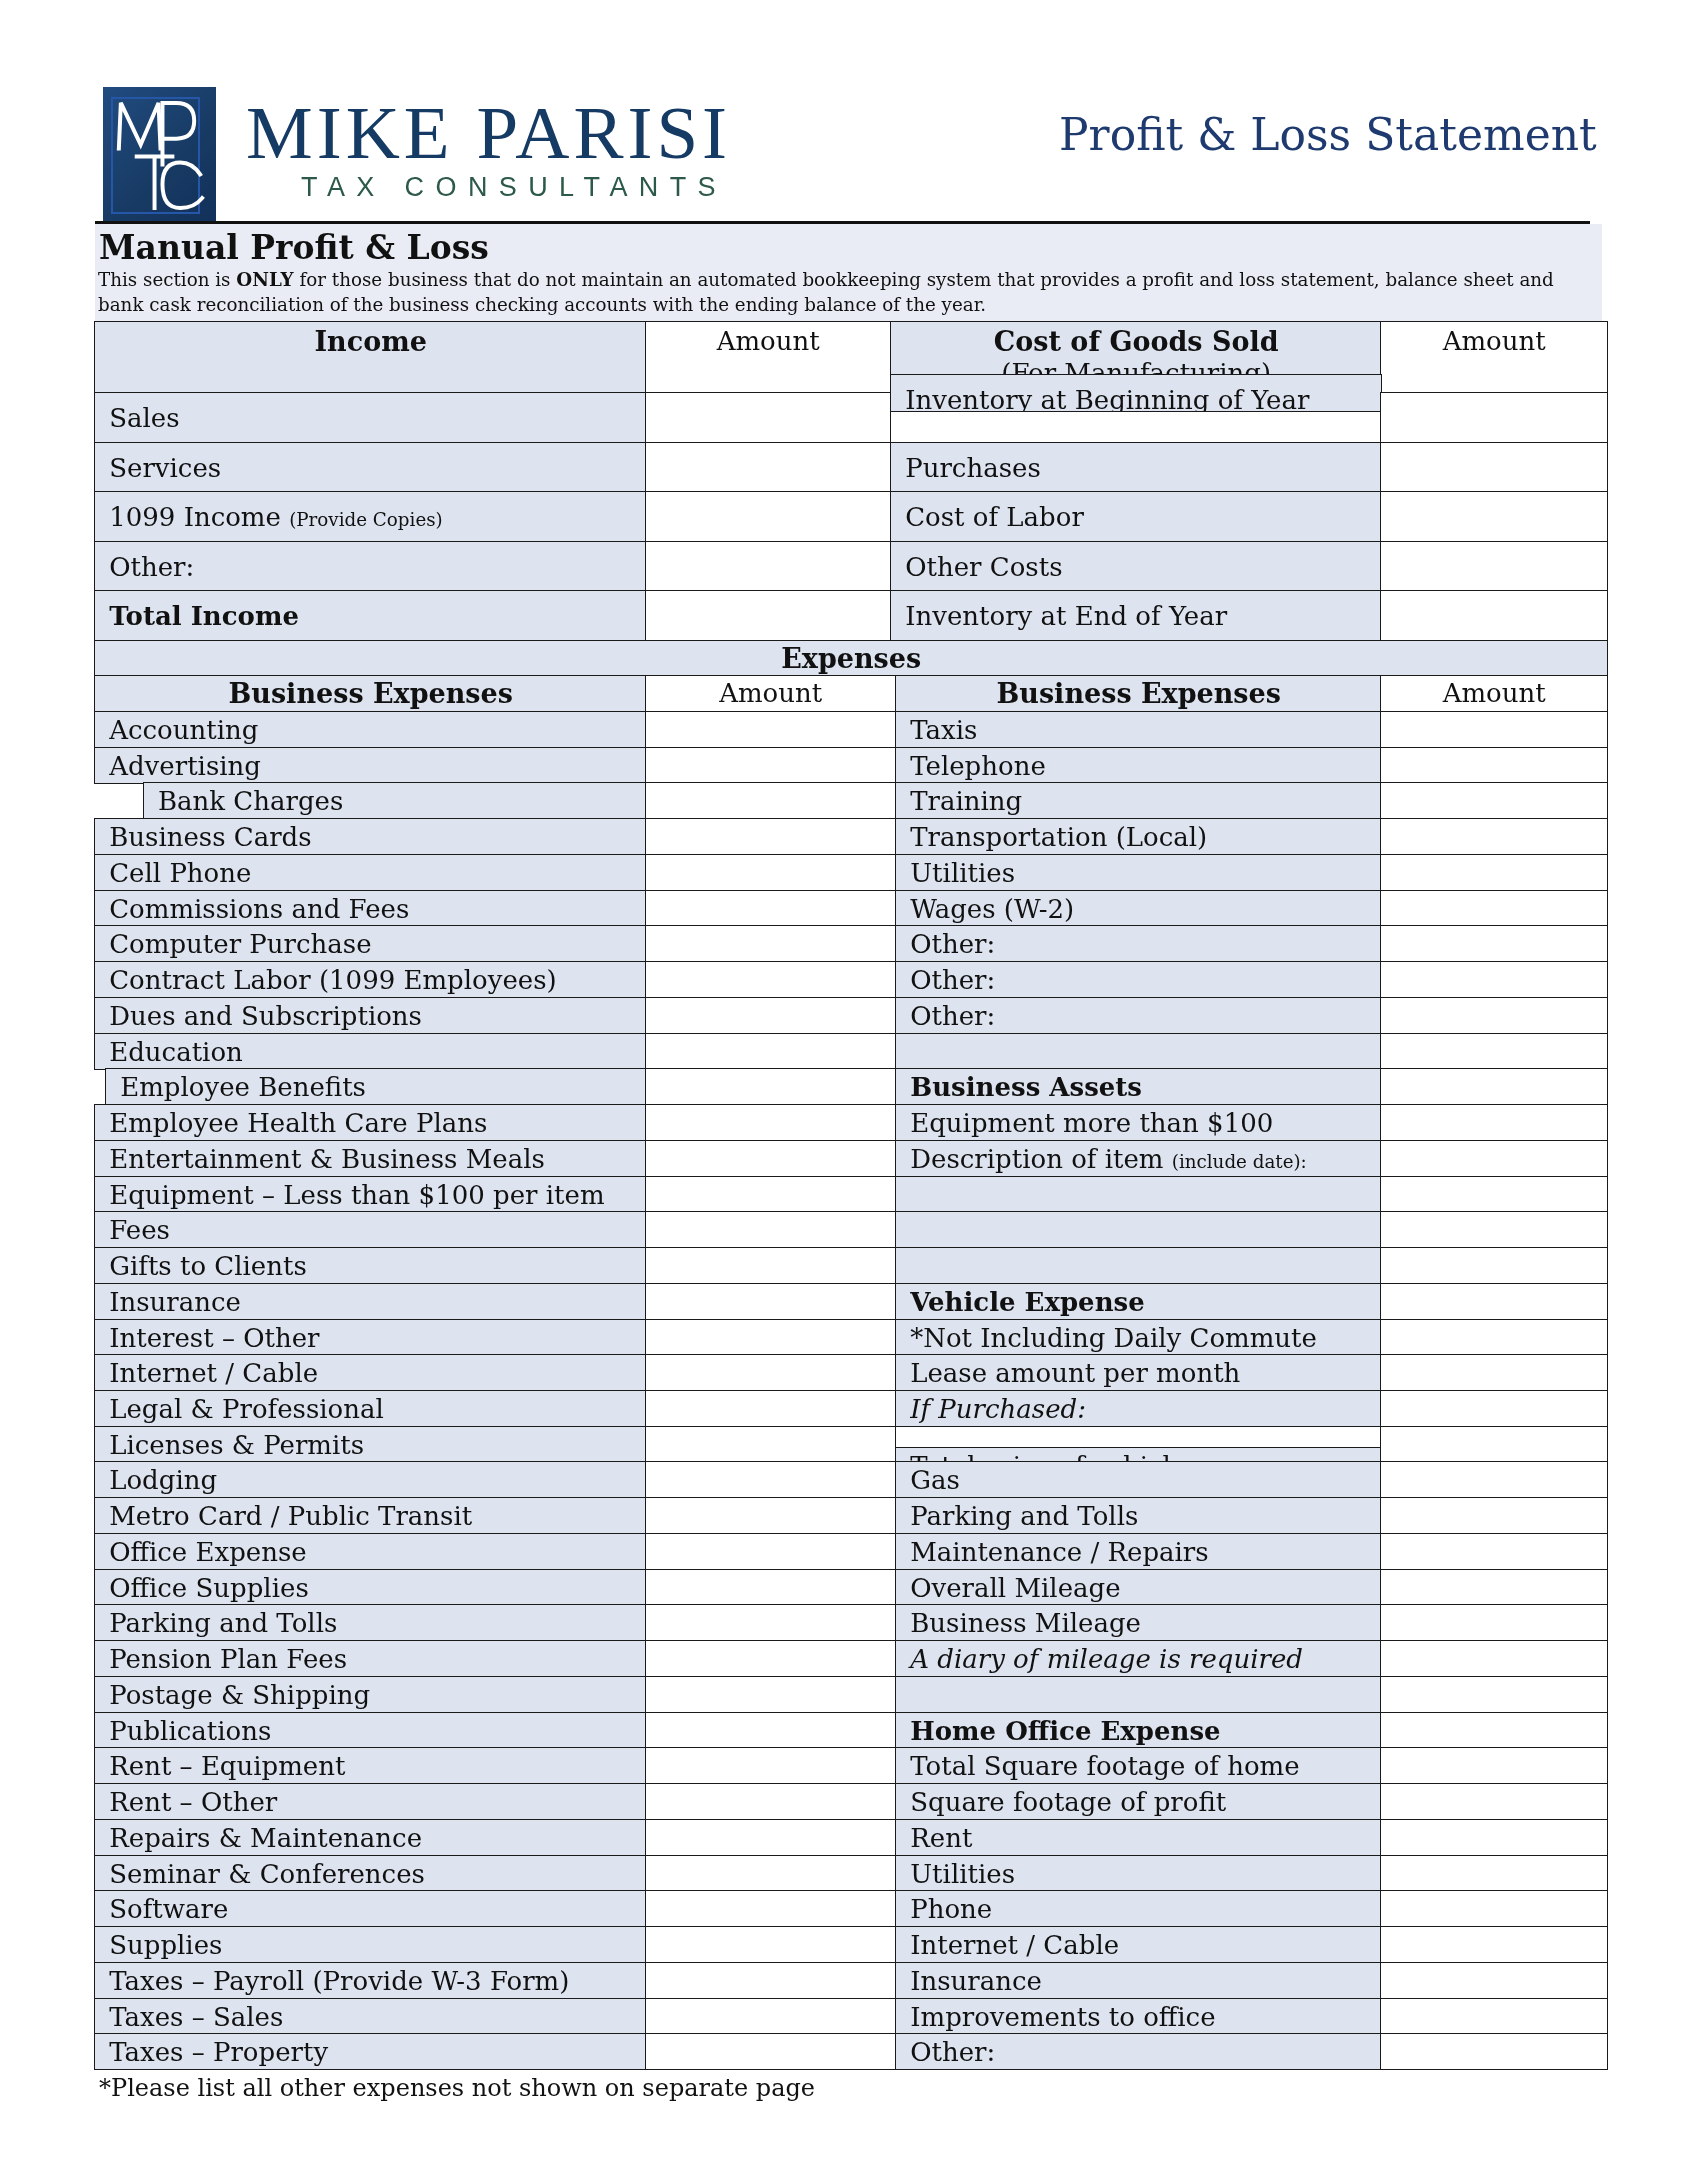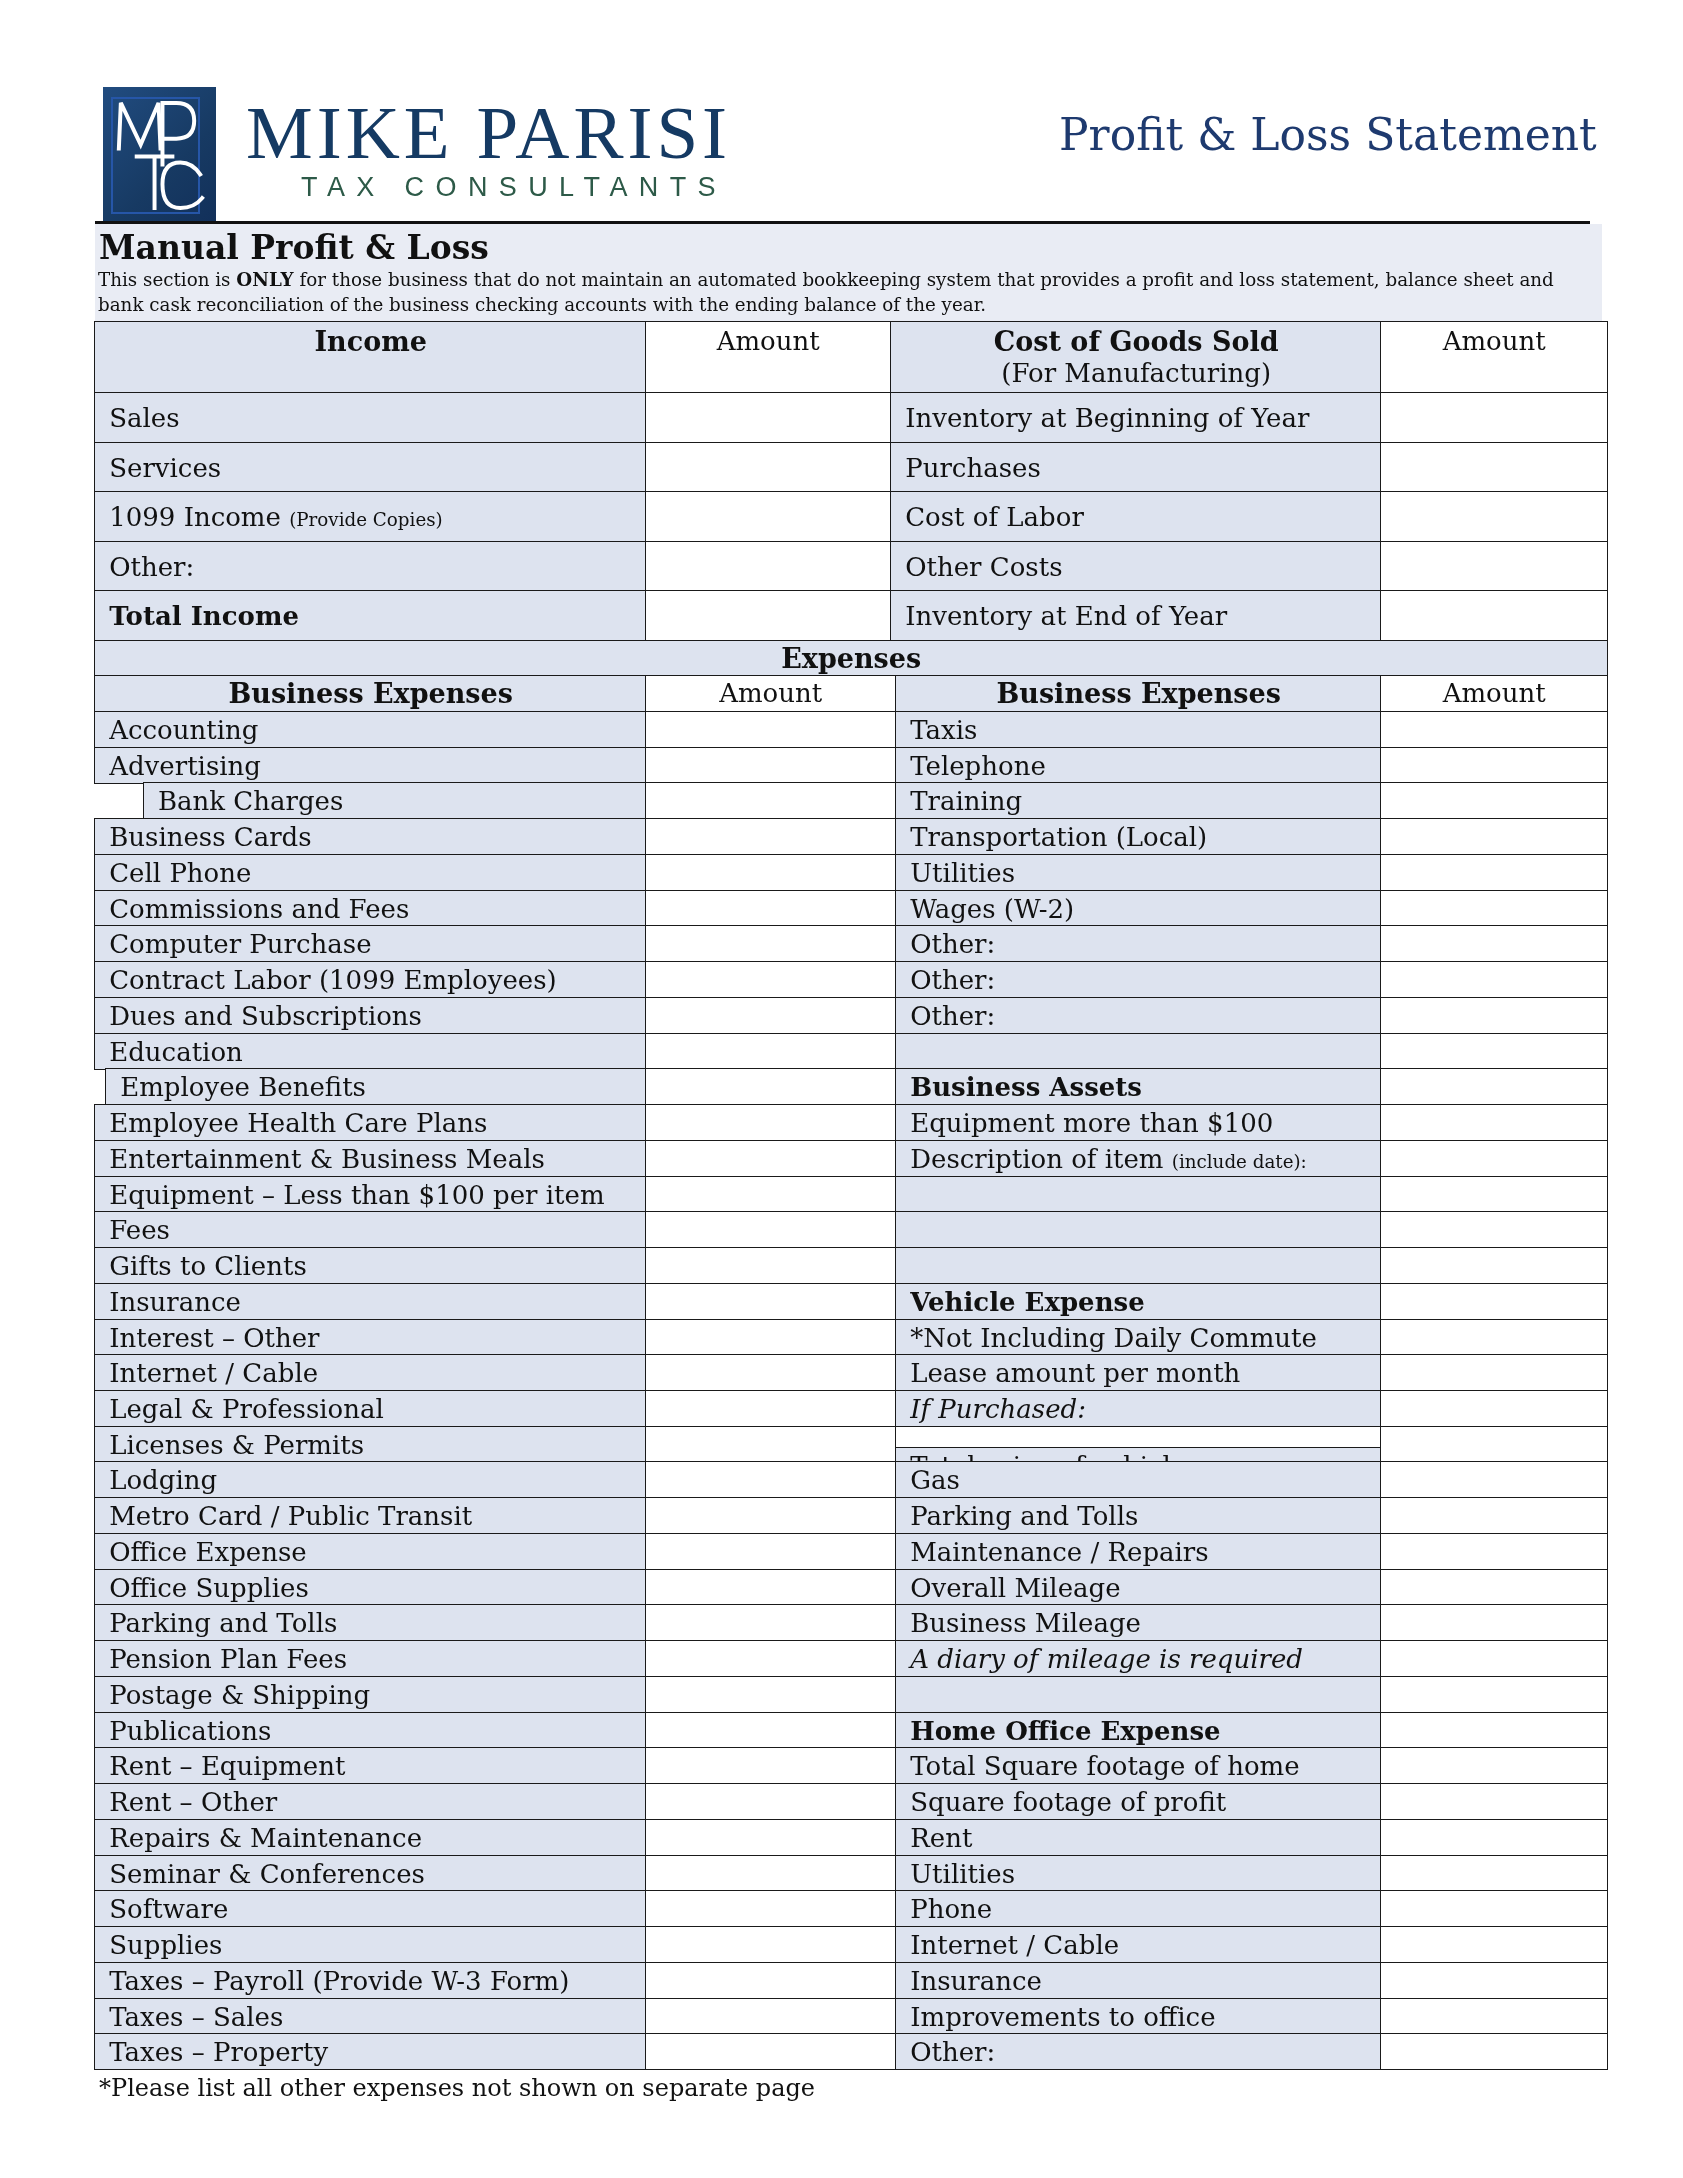--- a/index.html
+++ b/index.html
@@ -74,21 +74,21 @@
       <span class="lbl hdr" style="left: 0px; right: 0px; top: 6px; text-align: center;">Cost of Goods Sold</span>
       <span class="lbl amt-hdr" style="left: 0px; right: 0px; top: 38px; text-align: center;">(For Manufacturing)</span>
     </div>
     <div class="cell white" style="left: 1381px; top: 322px; width: 228px; height: 73px;">
       <span class="lbl amt-hdr" style="left: 0px; right: 0px; top: 6px; text-align: center;">Amount</span>
     </div>
     <div class="cell fill" style="left: 95px; top: 393px; width: 553px; height: 51px;">
       <span class="lbl " style="left: 14px; top: 12px;">Sales</span>
     </div>
     <div class="cell white" style="left: 646px; top: 393px; width: 246px; height: 51px;"></div>
-    <div class="cell fill" style="left: 891px; top: 393px; width: 492px; height: 57px;">
+    <div class="cell fill" style="left: 891px; top: 375px; width: 492px; height: 38px;">
       <span class="lbl " style="left: 14px; top: 12px;">Inventory at Beginning of Year</span>
     </div>
     <div class="cell white" style="left: 1381px; top: 393px; width: 228px; height: 51px;"></div>
     <div class="cell fill" style="left: 95px; top: 443px; width: 553px; height: 51px;">
       <span class="lbl " style="left: 14px; top: 12px;">Services</span>
     </div>
     <div class="cell white" style="left: 646px; top: 443px; width: 246px; height: 51px;"></div>
     <div class="cell fill" style="left: 891px; top: 443px; width: 492px; height: 51px;">
       <span class="lbl " style="left: 14px; top: 12px;">Purchases</span>
     </div>

